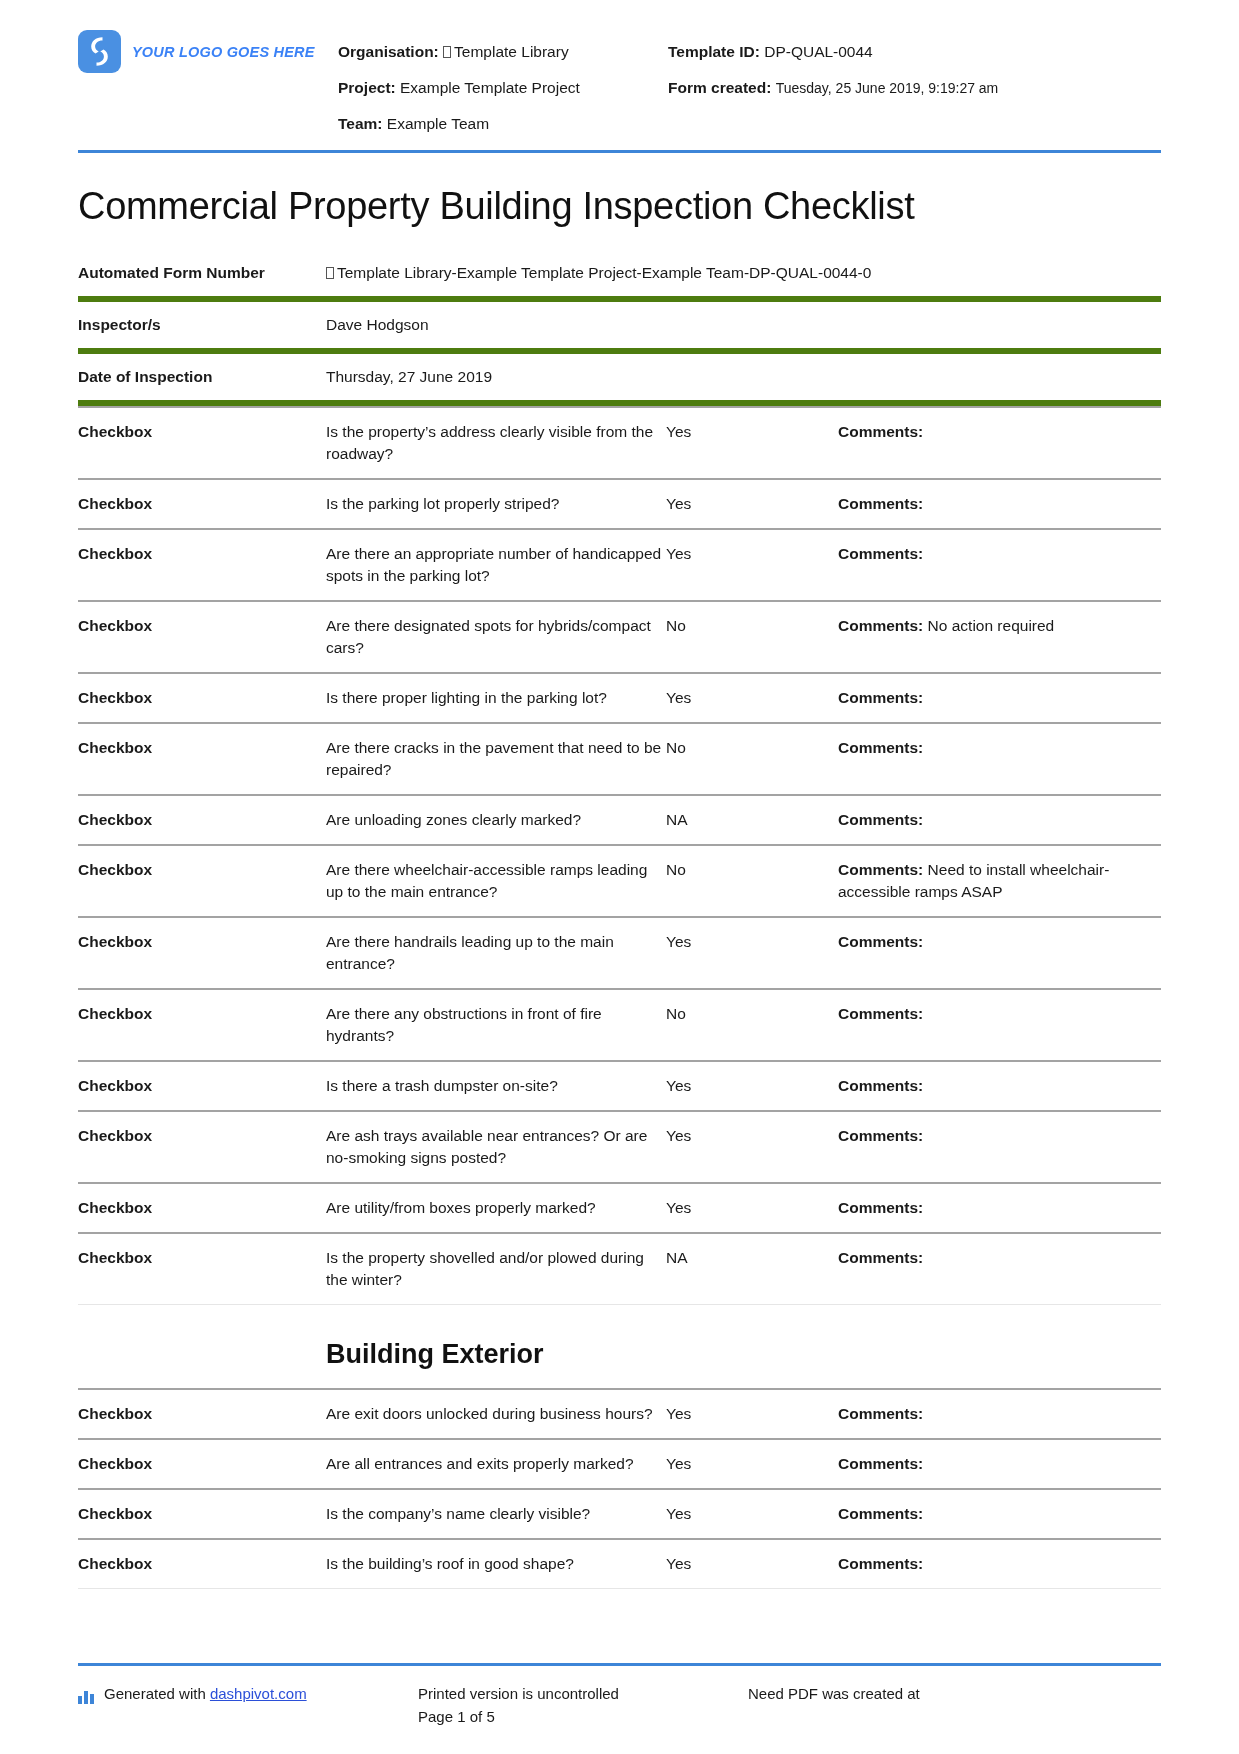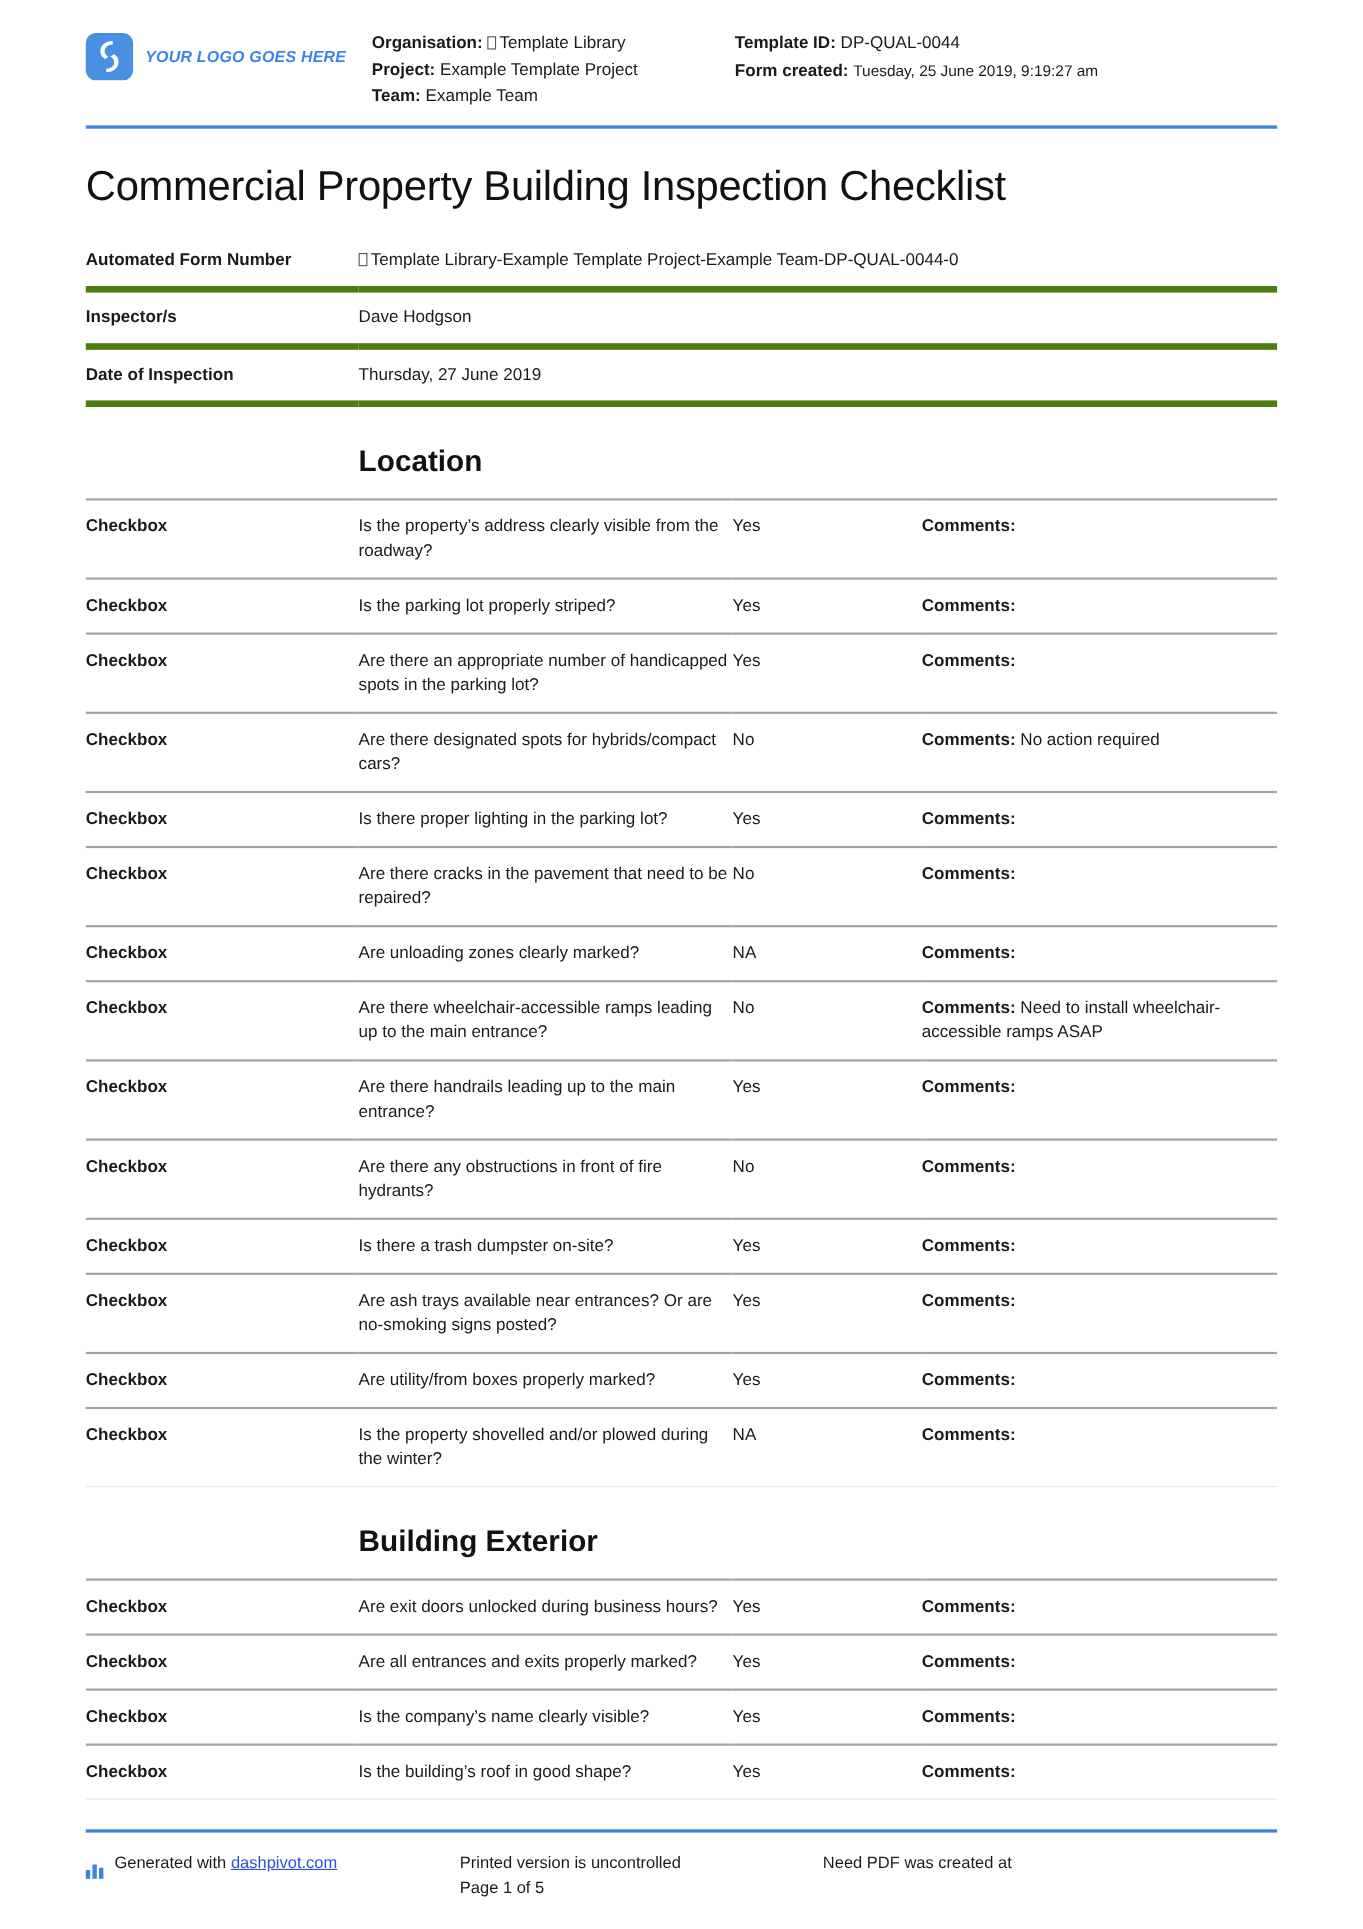--- a/index.html
+++ b/index.html
@@ -62,20 +62,21 @@
   }
   .meta-col-right {
     flex: 1;
     padding-top: 6px;
   }
   .meta-line {
     font-size: 15.5px;
     line-height: 24px;
     color: #1a1a1a;
     white-space: nowrap;
+    margin-top: 12px;
   }
   .meta-line b { font-weight: bold; }
   .meta-line .val { font-weight: normal; }
   .meta-line .small { font-size: 14px; }
   .inline-gap { display: inline-block; width: 18px; }
   .box-glyph {
     display: inline-block;
     width: 8px;
     height: 12px;
     border: 1px solid #555;
@@ -138,21 +139,21 @@
 
   
   .doc-footer {
     border-top: 3px solid #3d85d8;
     padding-top: 16px;
     padding-bottom: 26px;
     display: flex;
     align-items: flex-start;
   }
   .foot-col { font-size: 15px; line-height: 23px; color: #1a1a1a; }
-  .foot-gen { flex: 0 0 340px; display: flex; align-items: flex-end; }
+  .foot-gen { flex: 0 0 340px; display: flex; align-items: center; }
   .foot-mid { flex: 0 0 330px; }
   .foot-right { flex: 1; }
   .bars-icon {
     display: inline-flex;
     align-items: flex-end;
     height: 15px;
     margin-right: 8px;
     position: relative;
     top: 3px;
   }
@@ -218,21 +219,20 @@
           <td class="info-value" colspan="3"><span>Dave Hodgson</span></td>
         </tr>
         <tr>
           <td class="info-label">Date of Inspection</td>
           <td class="info-value" colspan="3"><span>Thursday, 27 June 2019</span></td>
         </tr>
       </tbody>
   </table>
 
   <div>
-      <div class="section-head">Location</div>
       <table class="check-table">
         <tbody>
           <tr>
             <td class="c-type">Checkbox</td>
             <td class="c-question">Is the property’s address clearly visible from the roadway?</td>
             <td class="c-answer">Yes</td>
             <td class="c-comment"><span class="clabel">Comments:</span></td>
           </tr>
           <tr>
             <td class="c-type">Checkbox</td>

